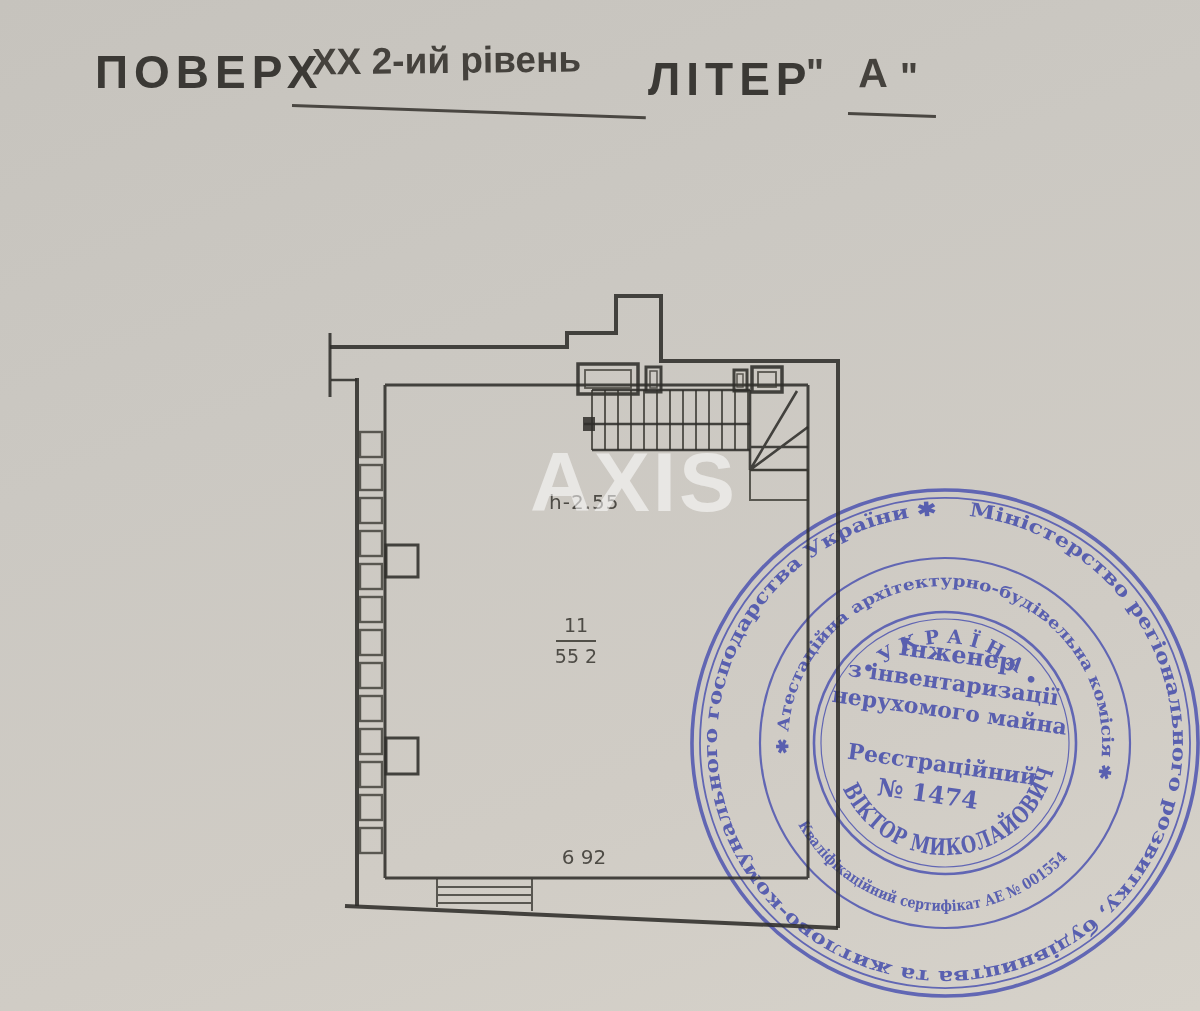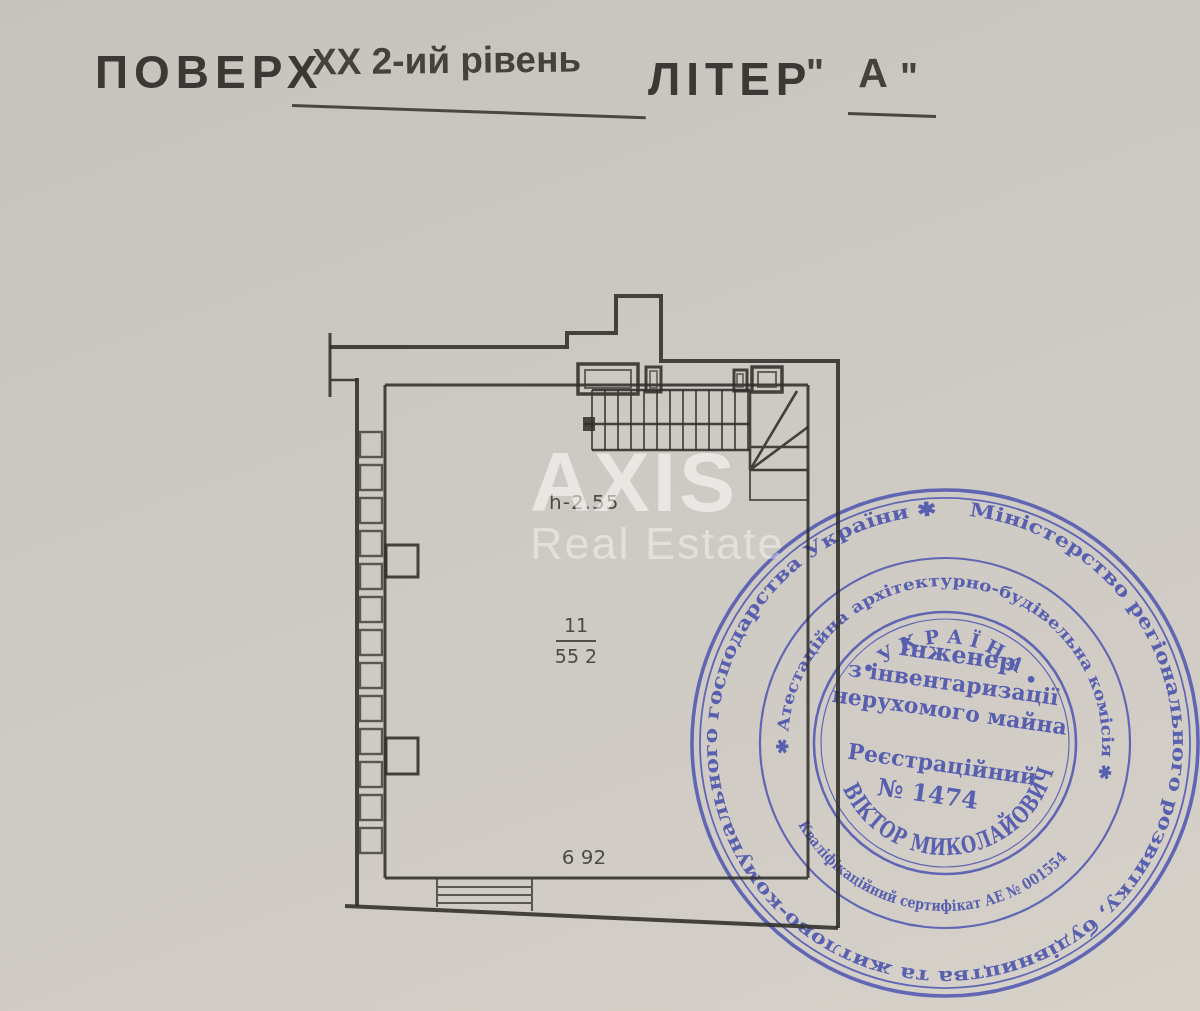--- a/index.html
+++ b/index.html
@@ -200,16 +200,15 @@
       <text class="plan-label" font-size="20" x="549" y="509" letter-spacing="1">h-2.55</text>
       <text class="plan-label" font-size="19" x="576" y="632" text-anchor="middle">11</text>
       <path d="M556,641 H596" stroke="#3b3933" stroke-width="2" stroke-opacity="0.85"></path>
       <text class="plan-label" font-size="19" x="576" y="663" text-anchor="middle">55 2</text>
       <text class="plan-label" font-size="20" x="584" y="864" text-anchor="middle">6 92</text>
     </g>
   </svg>
 
   <div class="wm">
     <div class="wm-1">AXIS</div>
-    <div class="wm-2">Real Estate</div>
   </div>
 
 </div>
 
 </body></html>

